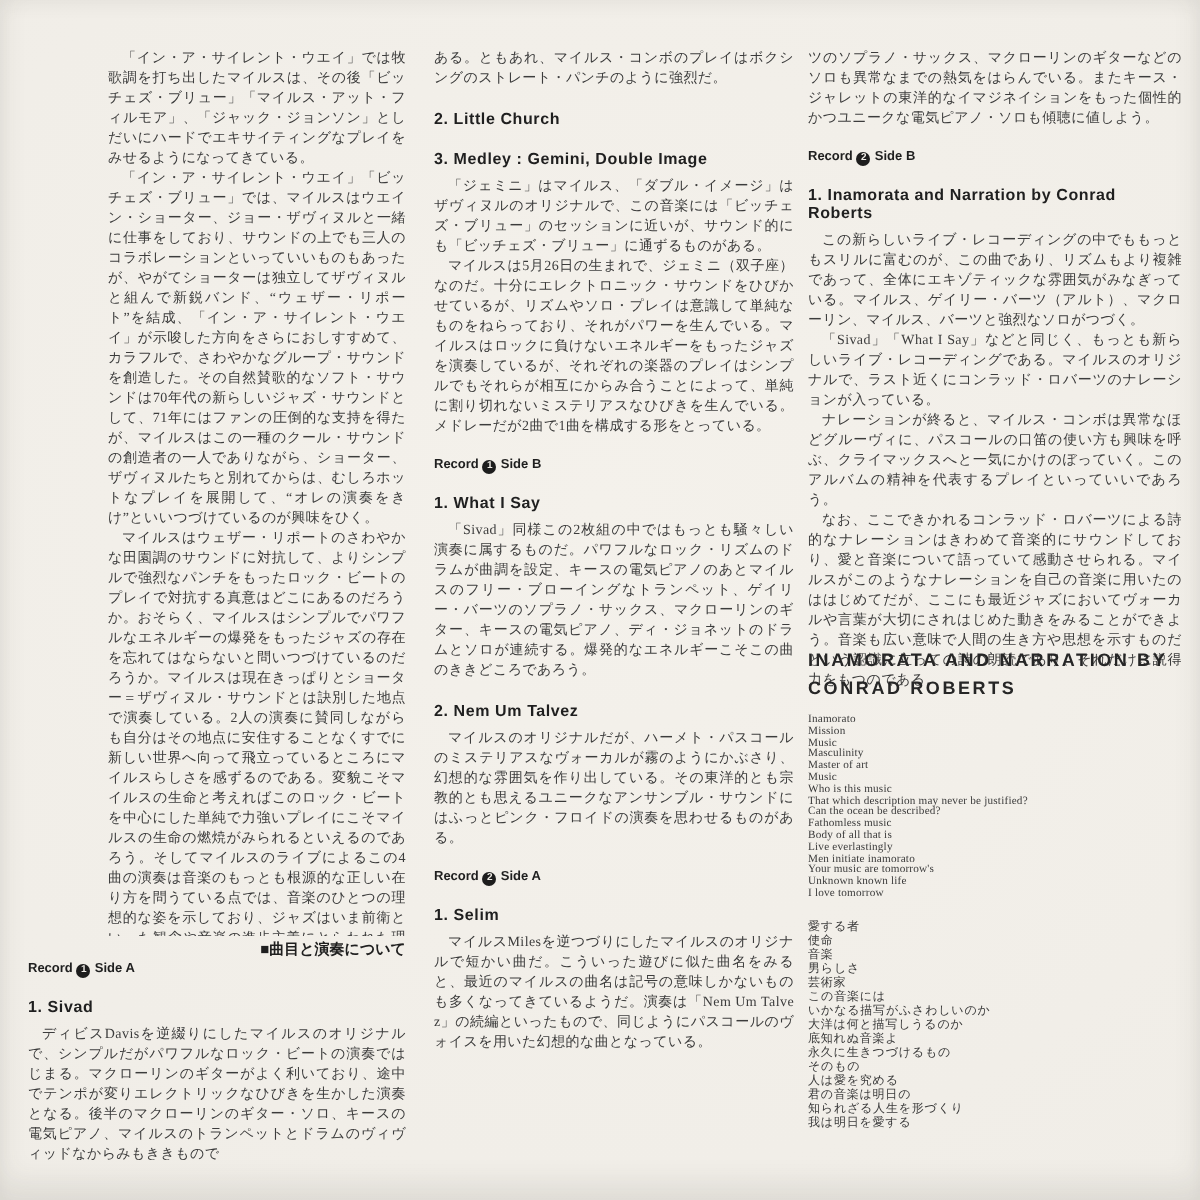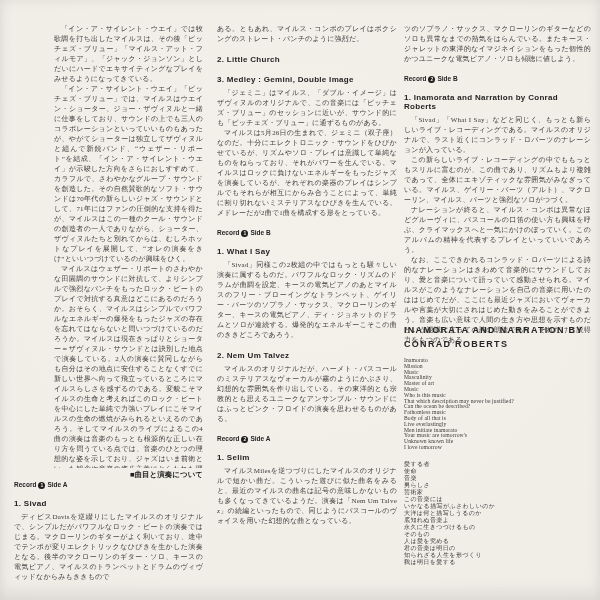--- a/index.html
+++ b/index.html
@@ -110,22 +110,22 @@
 
   <div class="col" id="col3">
     <p class="jp">ツのソプラノ・サックス、マクローリンのギターなどのソロも異常なまでの熱気をはらんでいる。またキース・ジャレットの東洋的なイマジネイションをもった個性的かつユニークな電気ピアノ・ソロも傾聴に値しよう。</p>
 
     <div class="record-line">
       <span>Record</span>
       <span class="disc">2</span>
       <span>Side B</span>
     </div>
     <div class="track-title">1. Inamorata and Narration by Conrad Roberts</div>
+    <p class="jp indent">この新らしいライブ・レコーディングの中でももっともスリルに富むのが、この曲であり、リズムもより複雑であって、全体にエキゾティックな雰囲気がみなぎっている。マイルス、ゲイリー・バーツ（アルト）、マクローリン、マイルス、バーツと強烈なソロがつづく。</p>
     <p class="jp indent">「Sivad」「What I Say」などと同じく、もっとも新らしいライブ・レコーディングである。マイルスのオリジナルで、ラスト近くにコンラッド・ロバーツのナレーションが入っている。</p>
-    <p class="jp indent">この新らしいライブ・レコーディングの中でももっともスリルに富むのが、この曲であり、リズムもより複雑であって、全体にエキゾティックな雰囲気がみなぎっている。マイルス、ゲイリー・バーツ（アルト）、マクローリン、マイルス、バーツと強烈なソロがつづく。</p>
     <p class="jp indent">ナレーションが終ると、マイルス・コンボは異常なほどグルーヴィに、パスコールの口笛の使い方も興味を呼ぶ、クライマックスへと一気にかけのぼっていく。このアルバムの精神を代表するプレイといっていいであろう。</p>
     <p class="jp indent">なお、ここできかれるコンラッド・ロバーツによる詩的なナレーションはきわめて音楽的にサウンドしており、愛と音楽について語っていて感動させられる。マイルスがこのようなナレーションを自己の音楽に用いたのははじめてだが、ここにも最近ジャズにおいてヴォーカルや言葉が大切にされはじめた動きをみることができよう。音楽も広い意味で人間の生き方や思想を示すものだという認識に立っての詩の朗読であり、それだけに説得力をもつのである。</p>
 
     <div class="inamorata">
       <div class="poem-header">
         <div>INAMORATA AND NARRATION BY</div>
         <div>CONRAD ROBERTS</div>
       </div>
       <div class="poem-en">
         <div class="pl">Inamorato</div>

